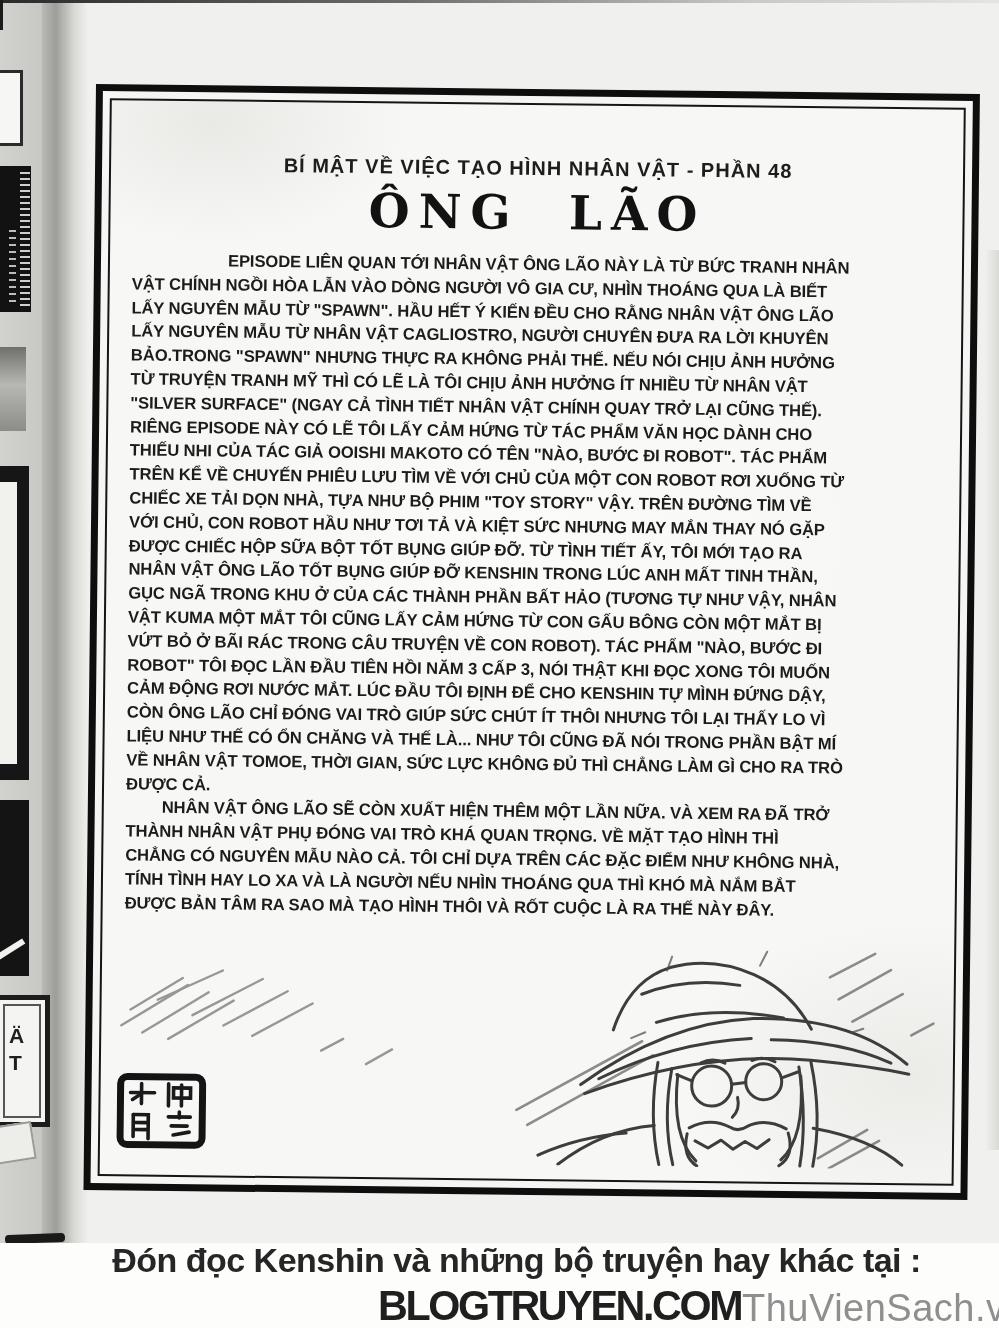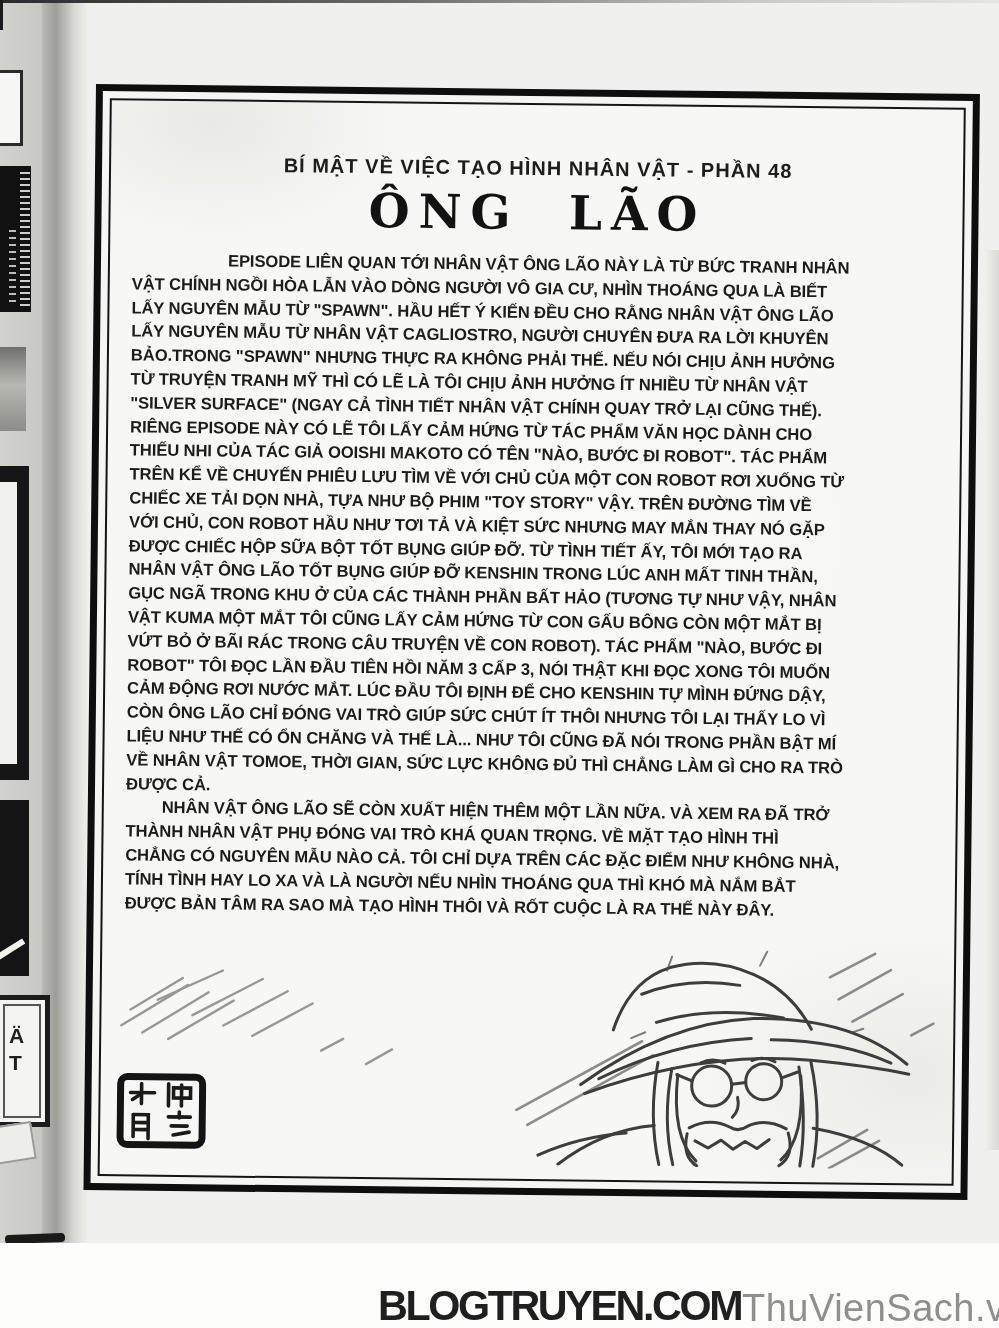--- a/index.html
+++ b/index.html
@@ -246,19 +246,20 @@
               <path d="M55 53 H71"></path>
               <path d="M57 62 L73 59"></path>
           </g>
         </svg>
 
       </div>
     </div>
   </div>
 
   <div class="footer">
+    <div class="footer-line1">Đón đọc Kenshin và những bộ truyện hay khác tại :</div>
     <div class="footer-line2">
       <span class="brand">BLOGTRUYEN.COM</span>
       <span class="site">ThuVienSach.vn</span>
     </div>
   </div>
 
 </div>
 
 </body></html>

